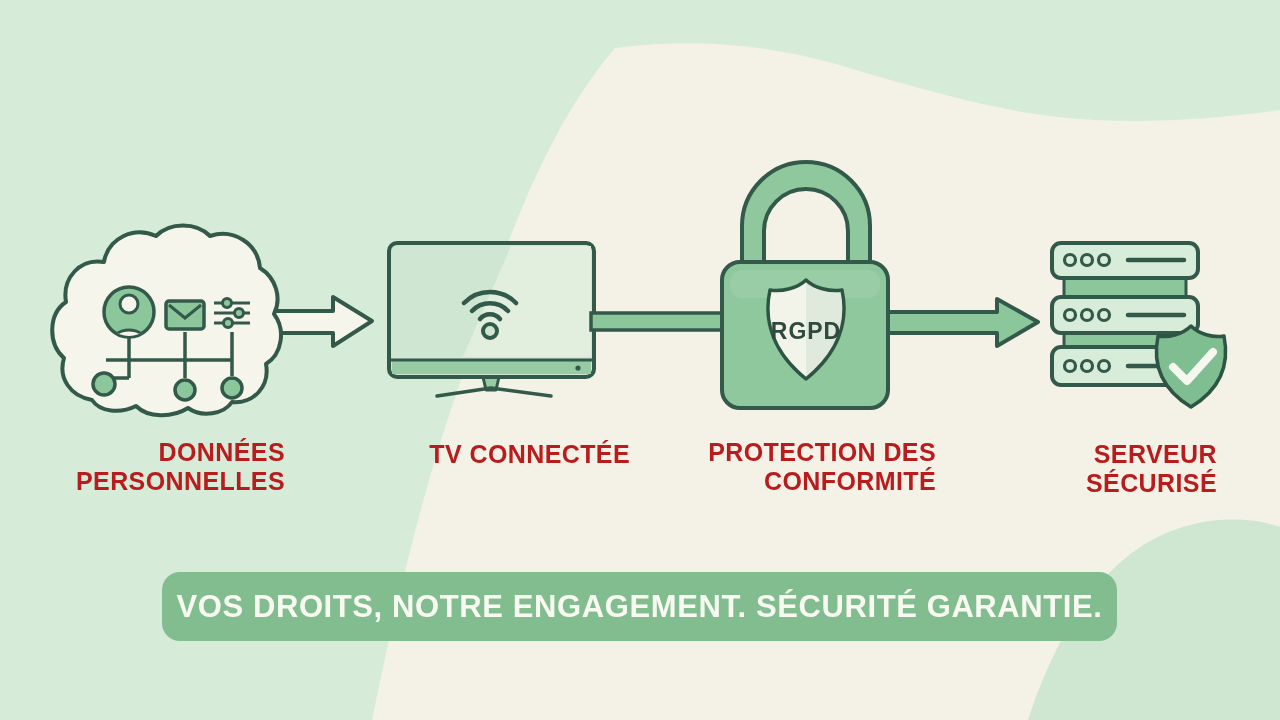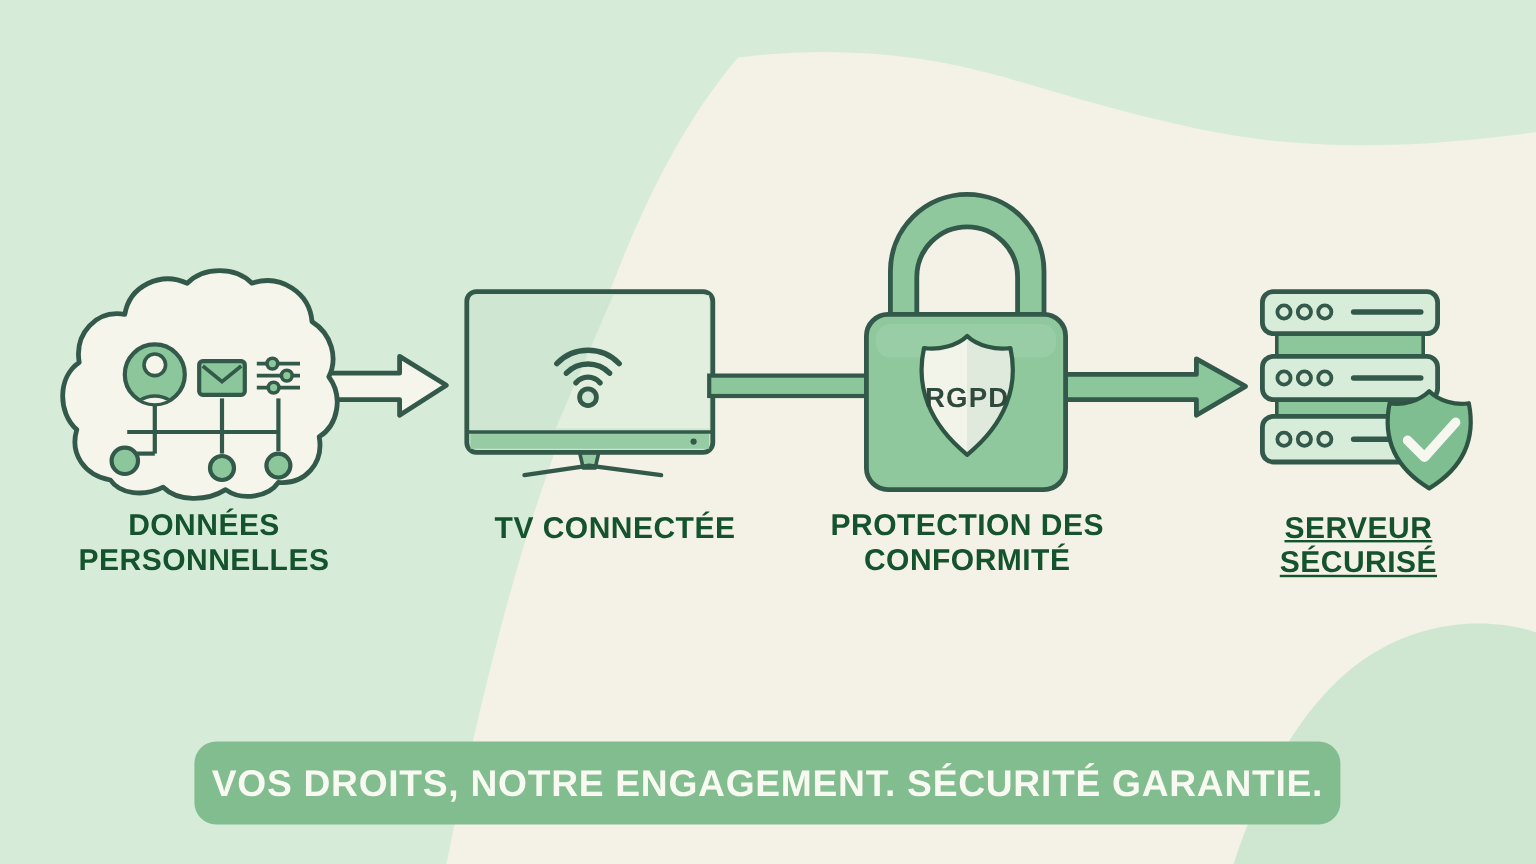--- a/index.html
+++ b/index.html
@@ -3,26 +3,27 @@
 <meta charset="utf-8">
 <style>
   html,body { margin:0; padding:0; background:#d6ebd8; }
   .stage {
     position:relative; width:1280px; height:720px; overflow:hidden;
     font-family:"Liberation Sans", sans-serif;
     padding-left:19px;
   }
   .art-svg { position:absolute; left:0; top:0; width:1280px; height:720px; display:block; }
   .label {
-    position:absolute; text-align:center; font-weight:bold;
-    color:#14532d; font-size:25px; line-height:29px; letter-spacing:0.4px;
+    position:absolute; text-align:right; font-weight:bold;
+    color:#b91c1c; font-size:25px; line-height:29px; letter-spacing:0.4px;
     white-space:nowrap;
+    margin-top:14px;
   }
   .banner {
-    position:absolute; left:162px; top:618px; width:955px; height:69px;
+    position:absolute; left:162px; top:572px; width:955px; height:69px;
     background:#82bd90; border-radius:18px;
     display:flex; align-items:center; justify-content:center;
   }
   .banner-text {
     color:#f8faf1; font-weight:bold; font-size:31px; letter-spacing:0.6px;
     white-space:nowrap;
   }
 </style>
 </head>
 <body>
@@ -147,21 +148,21 @@
     <div>DONNÉES</div>
     <div>PERSONNELLES</div>
   </div>
   <div class="label" style="left:395px; top:426px; width:235px;">
     <div>TV CONNECTÉE</div>
   </div>
   <div class="label" style="left:676px; top:424px; width:260px;">
     <div>PROTECTION DES</div>
     <div>CONFORMITÉ</div>
   </div>
-  <div class="label" style="left:1047px; top:426px; width:170px;text-decoration:underline;">
+  <div class="label" style="left:1047px; top:426px; width:170px;">
     <div>SERVEUR</div>
     <div>SÉCURISÉ</div>
   </div>
 
   <div class="banner">
     <span class="banner-text">VOS DROITS, NOTRE ENGAGEMENT. SÉCURITÉ GARANTIE.</span>
   </div>
 
 </div>
 

